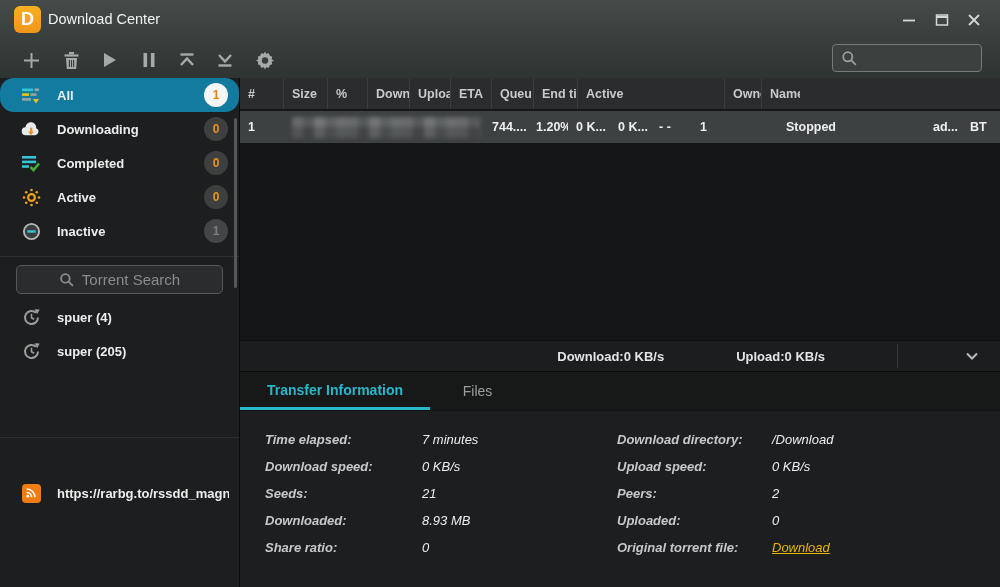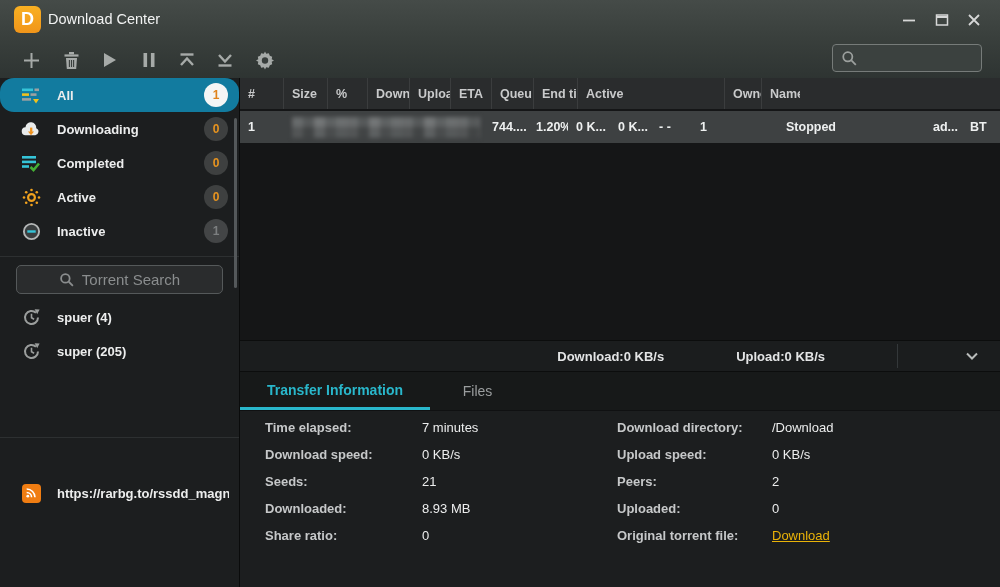--- a/index.html
+++ b/index.html
@@ -83,21 +83,21 @@
     font-size:14px; cursor:pointer; }
   .tab.active { width:190px; color:#29b7cb; border-bottom:3px solid #29b7cb; font-weight:bold; }
   .tab.idle { width:95px; color:#9a9d9e; }
   
   .details { position:absolute; left:240px; top:411px; width:760px; height:176px;
     background:#1c1e1f; padding-top:9px; }
   .cols { display:flex; }
   .dcol { display:flex; flex-direction:column; }
   .dcol.left { width:352px; margin-left:25px; }
   .dcol.right { width:360px; margin-left:0; }
-  .drow { display:flex; height:27px; align-items:flex-start; font-size:13px; }
+  .drow { display:flex; height:27px; align-items:flex-end; font-size:13px;font-style:italic; }
   .dlabel { width:157px; color:#c6c8c9; font-weight:bold; }
   .dvalue { color:#eceded; }
   a.dlink { color:#eab308; text-decoration:underline; cursor:pointer; }
   svg { display:block; }
 </style>
 </head>
 <body>
 
 <div class="wrap">
 

